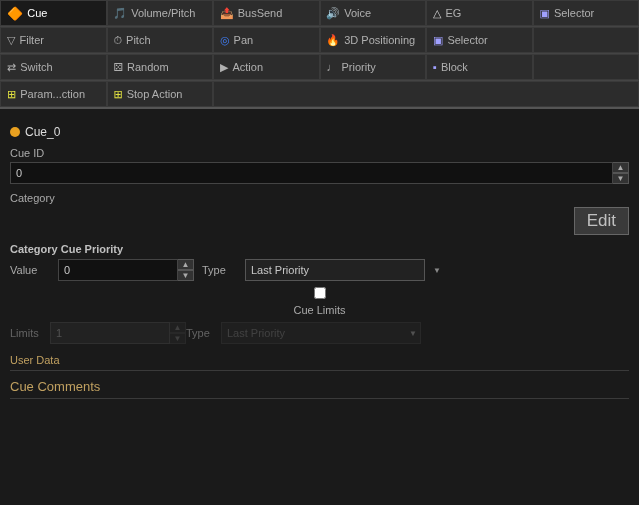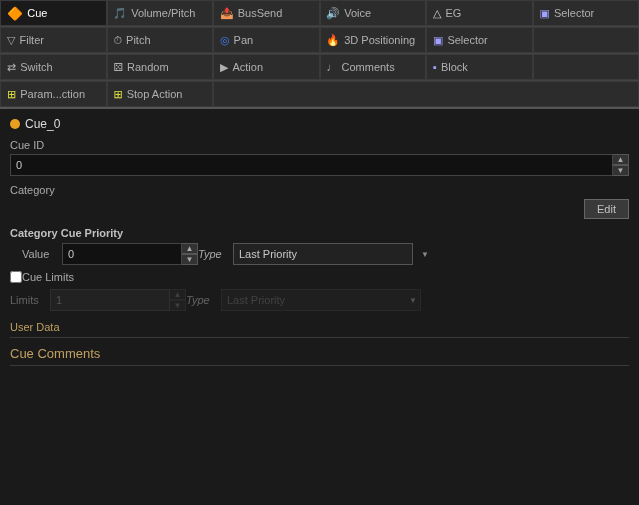--- a/index.html
+++ b/index.html
@@ -37,21 +37,21 @@
 
     
     .tabs-grid-2 {
       display: grid;
       grid-template-columns: repeat(6, 1fr);
       border-bottom: 1px solid #444;
     }
 
     .content-area {
       background: #1a1a1a;
-      padding: 8px 10px;
+      padding: 16px 10px;
     }
 
     .cue-title {
       display: flex;
       align-items: center;
       gap: 5px;
       margin-bottom: 8px;
       font-size: 12px;
       color: #dddddd;
     }
@@ -112,36 +112,36 @@
       display: flex;
       justify-content: flex-end;
       margin-bottom: 2px;
     }
 
     .edit-btn {
       background: #3a3a3a;
       border: 1px solid #666;
       color: #c0c0c0;
       padding: 3px 12px;
-      font-size: 11px;
+      font-size: 17px;
       cursor: pointer;
     }
 
     .section-title {
       color: #c0c0c0;
       font-size: 11px;
       margin: 6px 0 4px 0;
       font-weight: bold;
     }
 
     .row-group {
       display: flex;
       align-items: center;
+      gap: 8px;
       margin-bottom: 6px;
-      margin-left: 12px;
     }
 
     .row-label {
       color: #aaaaaa;
       font-size: 11px;
       min-width: 40px;
     }
 
     .value-input {
       background: #111;
@@ -150,21 +150,20 @@
       padding: 2px 5px;
       font-size: 11px;
       height: 22px;
       width: 120px;
     }
 
     .type-label {
       color: #aaaaaa;
       font-size: 11px;
       min-width: 35px;
-      font-style: italic;
     }
 
     .select-input {
       background: #222;
       border: 1px solid #555;
       color: #c8c8c8;
       padding: 2px 5px;
       font-size: 11px;
       height: 22px;
       flex: 1;
@@ -189,21 +188,23 @@
       top: 50%;
       transform: translateY(-50%);
       font-size: 8px;
       color: #888;
       pointer-events: none;
     }
 
     .checkbox-row {
       display: flex;
       align-items: center;
+      gap: 5px;
       margin-bottom: 6px;
+      flex-direction: column;
     }
 
     .checkbox-input {
       width: 12px;
       height: 12px;
       cursor: pointer;
       accent-color: #4a7acc;
     }
 
     .checkbox-label {
@@ -334,21 +335,21 @@
   <div class="tab-item">
     <span style="font-size:11px;">⚄</span>
     <span>Random</span>
   </div>
   <div class="tab-item">
     <span style="font-size:11px;">▶</span>
     <span>Action</span>
   </div>
   <div class="tab-item">
     <span style="font-size:11px;">♩</span>
-    <span>Comments</span>
+    <span>Priority</span>
   </div>
   <div class="tab-item">
     <span style="font-size:11px; color:#a0a0ff;">▪</span>
     <span>Block</span>
   </div>
   <div class="tab-item"></div>
 </div>
 
 <div style="display: grid; grid-template-columns: 1fr 1fr 4fr; border-bottom: 2px solid #555;">
   <div class="tab-item">

